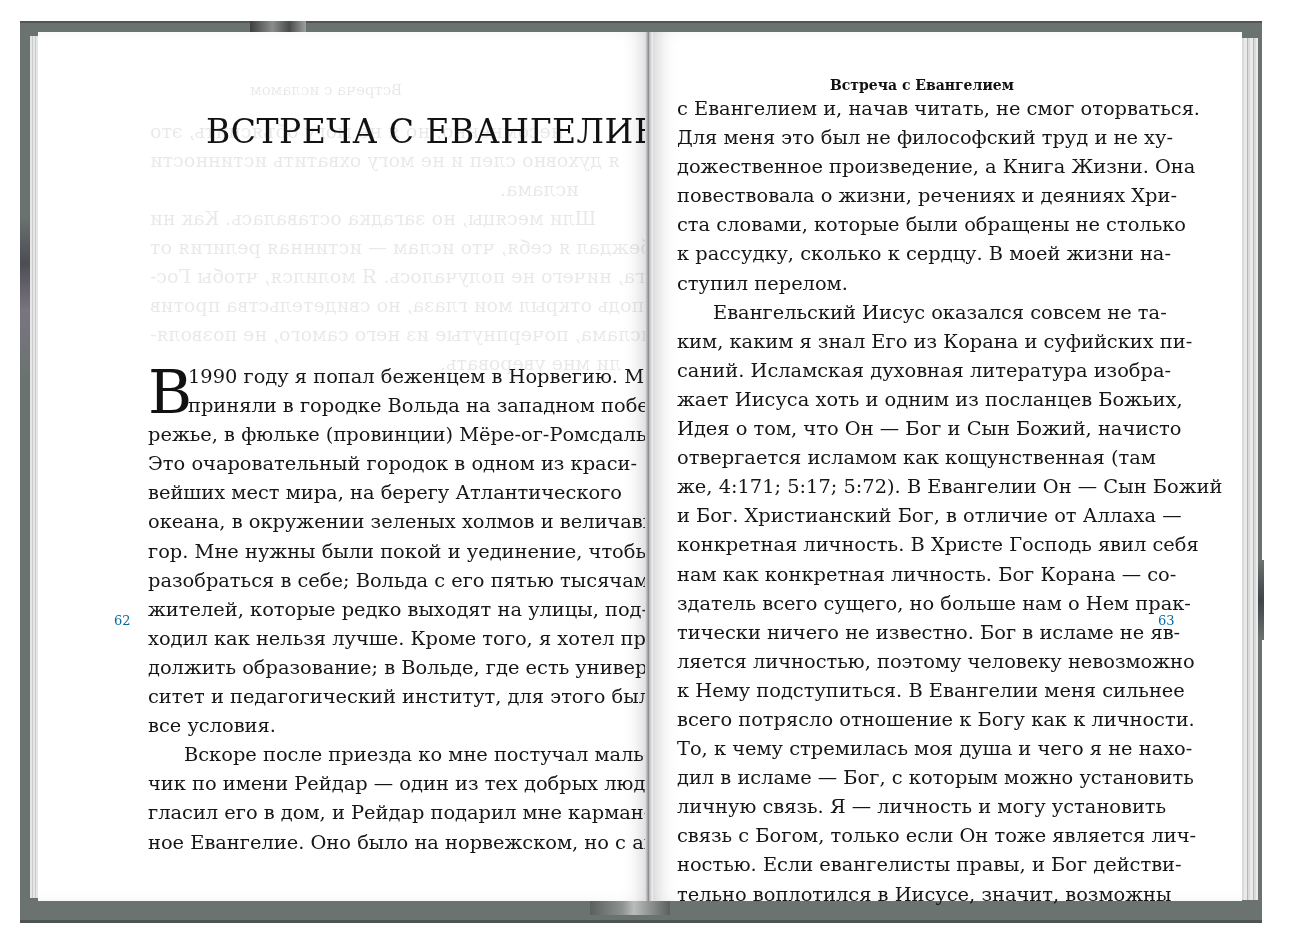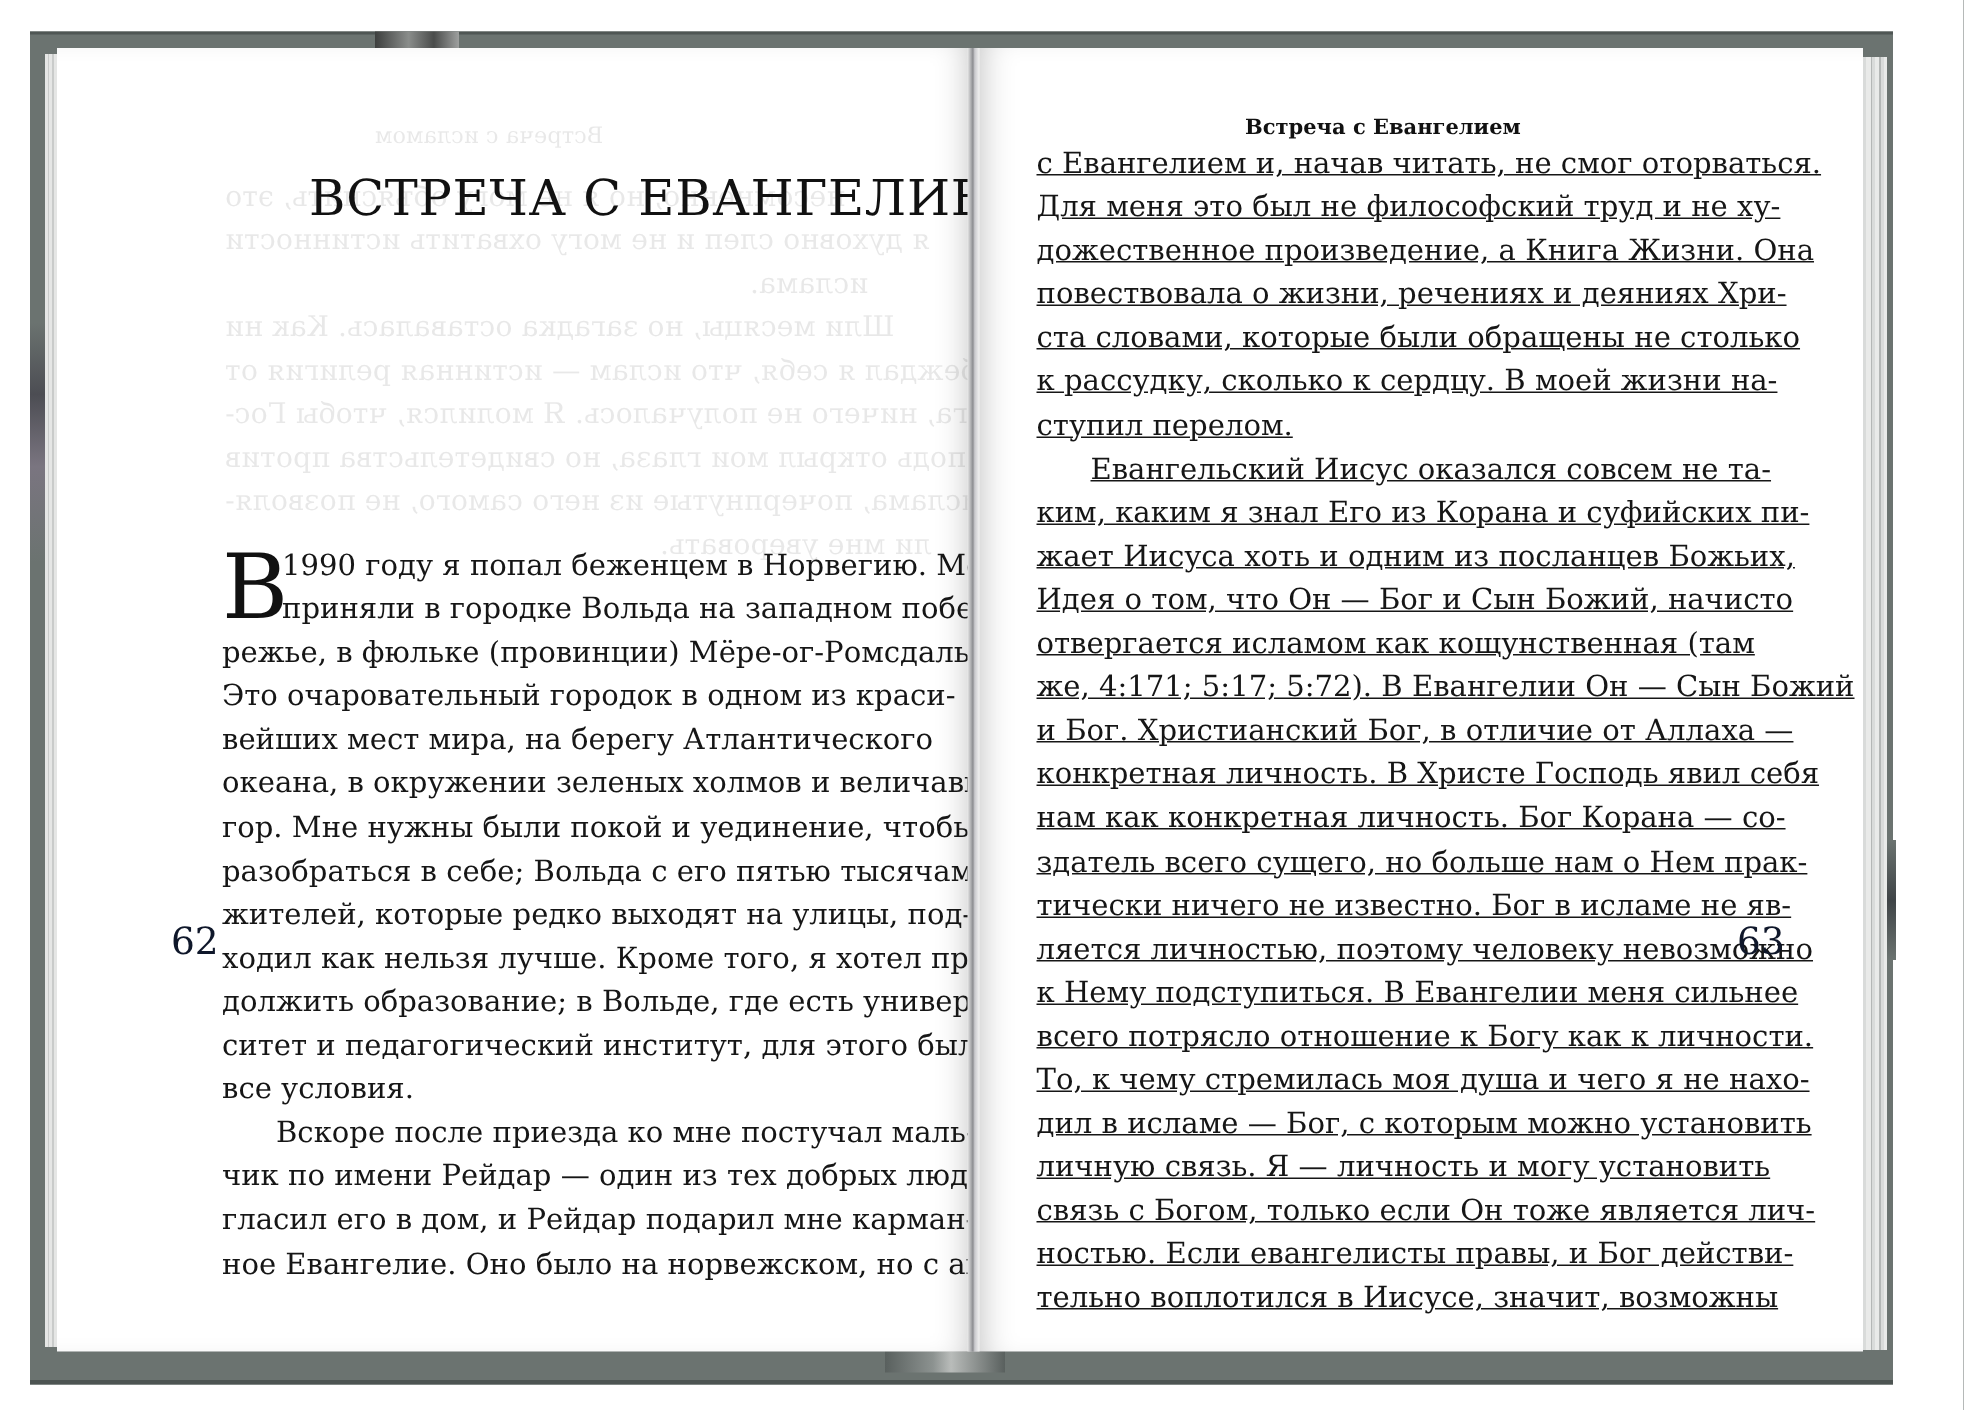--- a/index.html
+++ b/index.html
@@ -59,29 +59,29 @@
     position:absolute; left:206px; top:112px; font-size:33px; letter-spacing:0.5px;
     color:#111; margin:0; font-weight:normal;
   }
   .running-head {
     position:absolute; left:830px; top:77px; font-size:14px; font-weight:bold; color:#111; margin:0;
   }
   .col {
     position:absolute; font-size:19.4px; line-height:29.1px; color:#161616;
   }
   .col-left { left:148px; top:362px; width:452px; }
-  .col-right { left:691px; top:94px; width:437px;text-decoration:underline; }
+  .col-right { left:677px; top:94px; width:437px; }
   .line { display:block; text-align:justify; text-align-last:justify; white-space:nowrap; height:29.1px; overflow:visible; }
   .line.last { text-align-last:left; }
   .line.indent { padding-left:36px; }
   .line.dropwrap { padding-left:40px; }
   .dropcap {
     position:absolute; left:148px; top:366px; font-size:60px; line-height:52px; color:#111;
   }
-  .folio { position:absolute; font-size:25px; color:#0f172a; }
+  .folio { position:absolute; font-size:13px; color:#0369a1; }
   .folio-left { left:114px; top:613px; }
   .folio-right { left:1158px; top:613px; }
 </style>
 </head>
 <body>
 
 <div class="cover"></div>
 <div class="cover-top-art"></div>
 <div class="cover-left-art"></div>
 <div class="cover-right-art"></div>
@@ -143,20 +143,21 @@
     <span class="line">Для меня это был не философский труд и не ху-</span>
     <span class="line">дожественное произведение, а Книга Жизни. Она</span>
     <span class="line">повествовала о жизни, речениях и деяниях Хри-</span>
     <span class="line">ста словами, которые были обращены не столько</span>
     <span class="line">к рассудку, сколько к сердцу. В моей жизни на-</span>
     <span class="line last">ступил перелом.</span>
   </div>
   <div>
     <span class="line indent">Евангельский Иисус оказался совсем не та-</span>
     <span class="line">ким, каким я знал Его из Корана и суфийских пи-</span>
+    <span class="line">саний. Исламская духовная литература изобра-</span>
     <span class="line">жает Иисуса хоть и одним из посланцев Божьих,</span>
     <span class="line">Идея о том, что Он — Бог и Сын Божий, начисто</span>
     <span class="line">отвергается исламом как кощунственная (там</span>
     <span class="line">же, 4:171; 5:17; 5:72). В Евангелии Он — Сын Божий</span>
     <span class="line">и Бог. Христианский Бог, в отличие от Аллаха —</span>
     <span class="line">конкретная личность. В Христе Господь явил себя</span>
     <span class="line">нам как конкретная личность. Бог Корана — со-</span>
     <span class="line">здатель всего сущего, но больше нам о Нем прак-</span>
     <span class="line">тически ничего не известно. Бог в исламе не яв-</span>
     <span class="line">ляется личностью, поэтому человеку невозможно</span>

